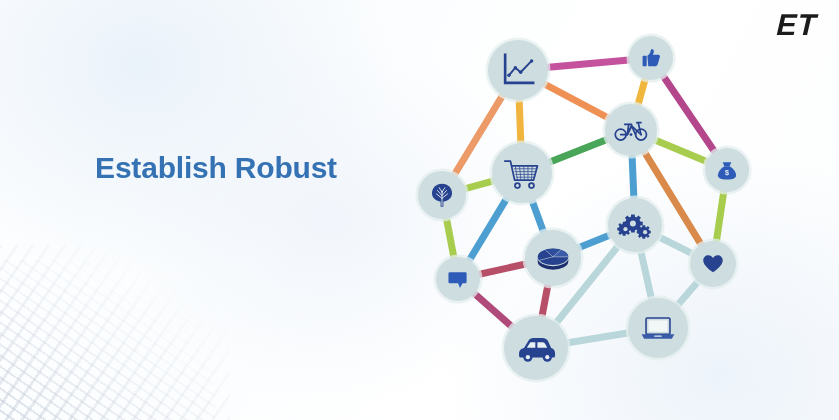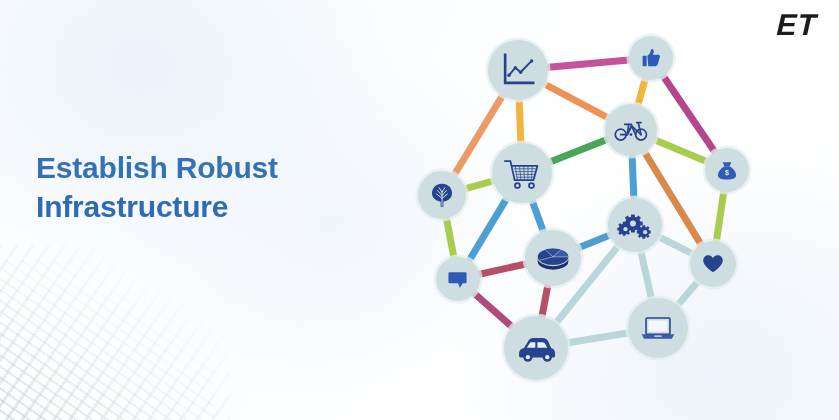--- a/index.html
+++ b/index.html
@@ -93,21 +93,21 @@
     position: absolute;
     left: 36px;
     top: 148px;
     width: 360px;
     font-size: 30px;
     font-weight: 700;
     line-height: 1.31;
     color: #2e6bb0;
     letter-spacing: -0.2px;
   }
-  #headline .ln { display: block; white-space: nowrap; }
+  #headline .ln { display: block; white-space: nowrap; text-align: center; }
   #headline .ln:nth-child(1) { color: #3572b4; }
   #headline .ln:nth-child(2) { color: #2f6bb2; }
   #headline .ln:nth-child(3) { color: #3d74b3; }
 
   
   #network {
     position: absolute;
     left: 400px;
     top: 8px;
     width: 420px;
@@ -123,21 +123,20 @@
   <div class="wash-tl"></div>
   <div class="wash-mid"></div>
   <div class="wash-br"></div>
   <div class="texture-bl"></div>
   <div class="texture-bl-dots"></div>
 
   <div id="logo">ET</div>
 
   <div id="headline">
     <span class="ln">Establish Robust</span>
-    <span class="ln">Infrastructure</span>
   </div>
 
   <div id="network">
     <svg viewBox="0 0 420 404" xmlns="http://www.w3.org/2000/svg" aria-hidden="true">
       <defs>
 
         <symbol id="ic-line-chart" viewBox="0 0 100 100">
           <g fill="none" stroke="#27428f" stroke-width="7" stroke-linecap="square">
             <path d="M16 10 L16 84 L90 84"></path>
           </g>

